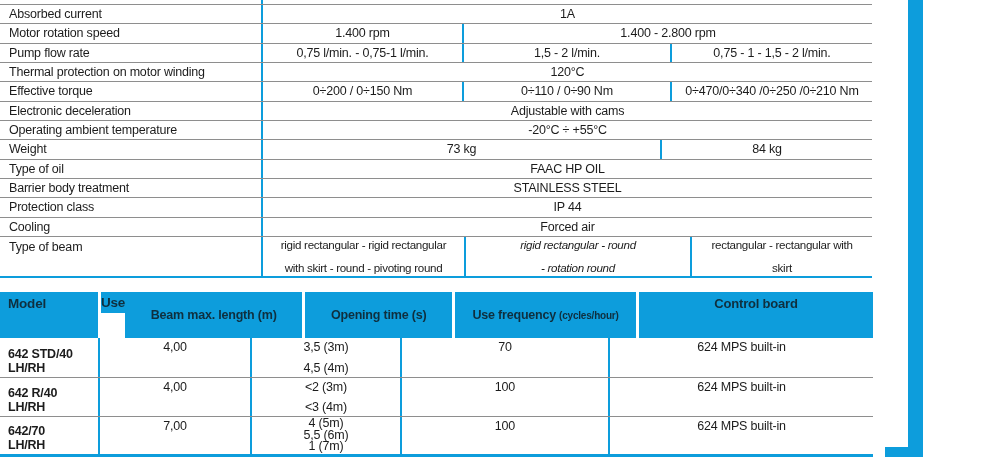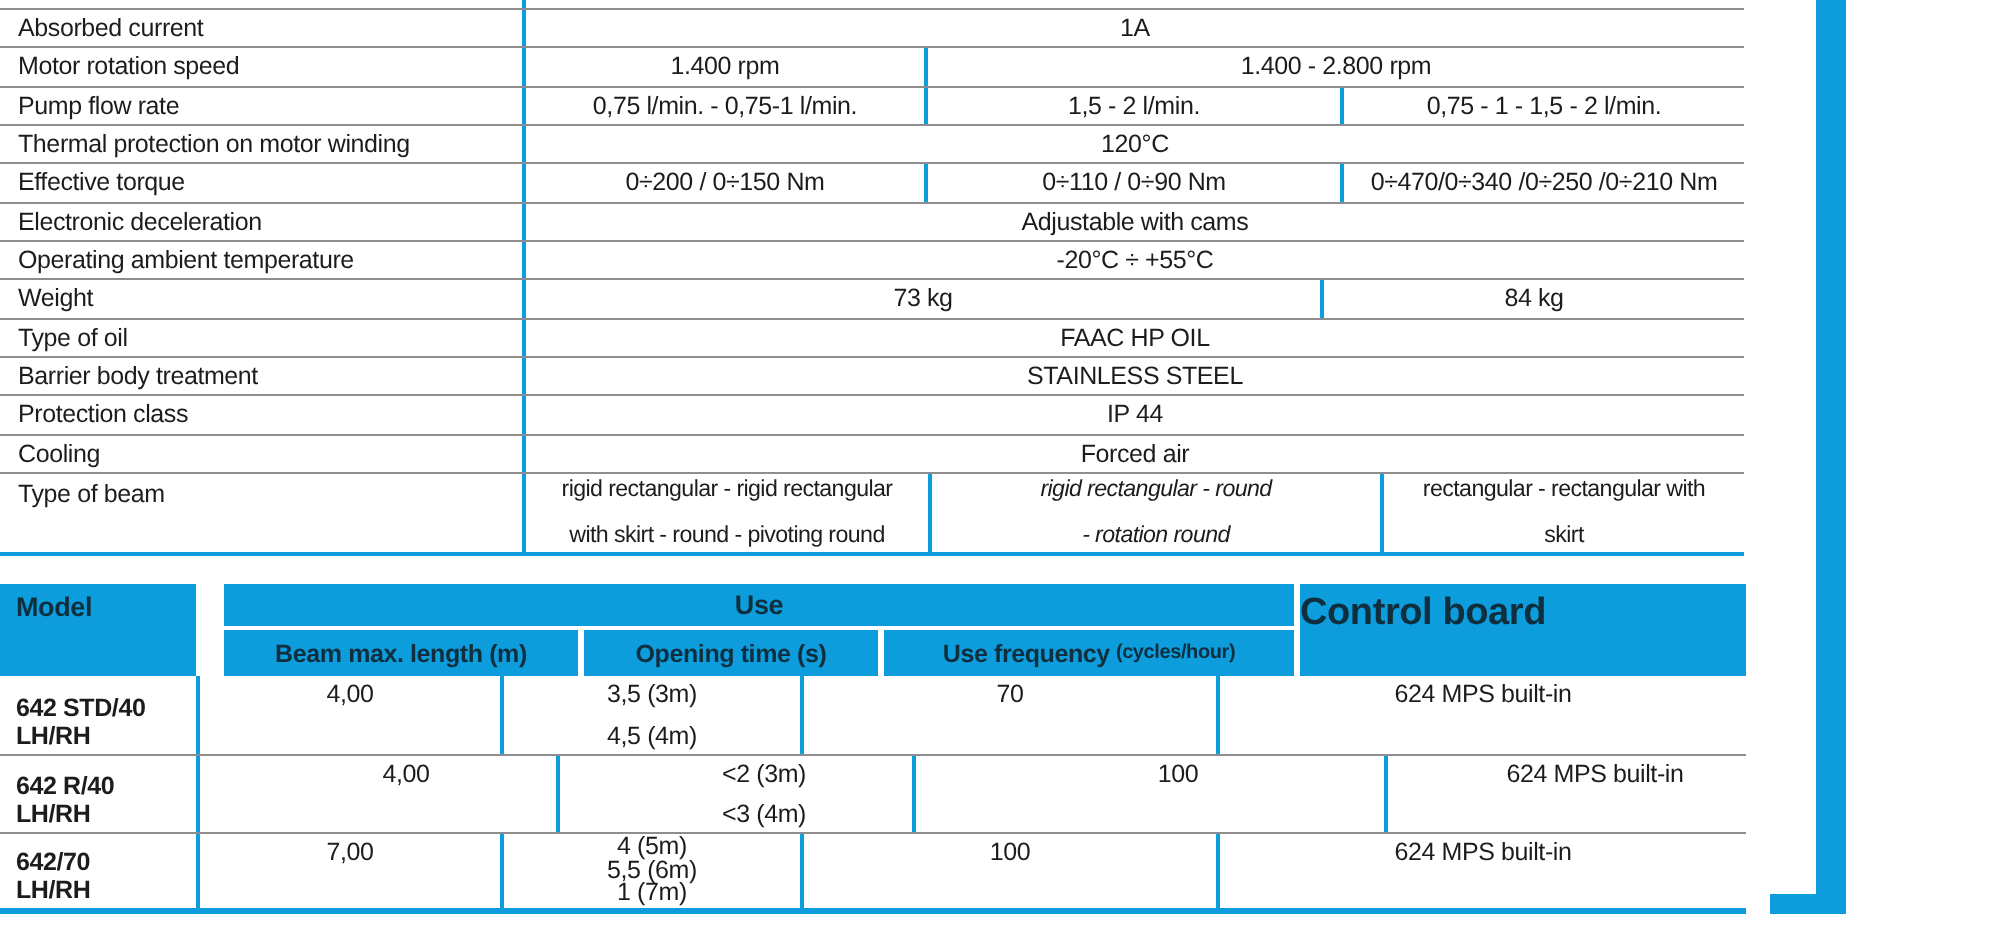--- a/index.html
+++ b/index.html
@@ -29,37 +29,37 @@
   .scell.two { flex-direction:column; justify-content:space-between; line-height:16px; }
   .scell.b1 { width:201px; }
   .scell.b2 { width:226px; border-left:2px solid var(--accent);font-style:italic; }
   .scell.b3 { flex:1; border-left:2px solid var(--accent); }
 
   
   .mhead { position:absolute; left:0; top:292px; width:873px; display:flex;
            height:46px; color:var(--htext); }
   .mh-model { width:98px; background:var(--accent); margin-right:3px;
               padding:4px 0 0 8px; font-weight:bold; font-size:13.5px; }
-  .mh-use-group { width:535px; display:flex; flex-direction:column; margin-right:3px;margin-left:11px; }
+  .mh-use-group { width:535px; display:flex; flex-direction:row; margin-right:3px; }
   .mh-use { height:21px; background:var(--accent); text-align:center;
             font-weight:bold; font-size:13.5px; padding-top:3px; margin-bottom:2px; }
   .mh-subrow { flex:1; display:flex; }
   .mh-sub { background:var(--accent); display:flex; align-items:center;
             justify-content:center; font-weight:bold; font-size:12.5px; }
   .sub-beam { width:177px; margin-right:3px; }
   .sub-open { width:147px; margin-right:3px; }
   .sub-freq { flex:1; }
   .mh-sub .small { font-size:10px; margin-left:3px; font-weight:bold;text-align:right; }
-  .mh-control { flex:1; background:var(--accent); 
-                font-weight:bold; font-size:19px; padding-top:4px; }
+  .mh-control { flex:1; background:var(--accent); text-align:center;
+                font-weight:bold; font-size:13px; padding-top:4px; }
 
   .mbody { position:absolute; left:0; top:338px; width:873px; font-size:12.5px; }
   .mrow { display:flex; border-bottom:1px solid var(--grid); }
   .mrow.r1 { height:40px; }
-  .mrow.r2 { height:39px;gap:28px; }
+  .mrow.r2 { height:39px; }
   .mrow.r3 { height:40px; border-bottom:3px solid var(--accent); }
   .mc { border-right:2px solid var(--accent); }
   .mc-model { width:100px; display:flex; flex-direction:column;
               justify-content:flex-end; padding:2px 0 2px 8px; font-weight:bold; }
   .mc-beam  { width:152px; text-align:center; padding-top:2px; }
   .mc-open  { width:150px; display:flex; flex-direction:column;
               justify-content:space-between; text-align:center; padding:2px 0; }
   .mrow.r3 .mc-open { line-height:11.5px; padding:1px 0 2px 0; }
   .mc-freq  { width:208px; text-align:center; padding-top:2px; }
   .mc-board { flex:1; border-right:none; text-align:center; padding-top:2px; }

